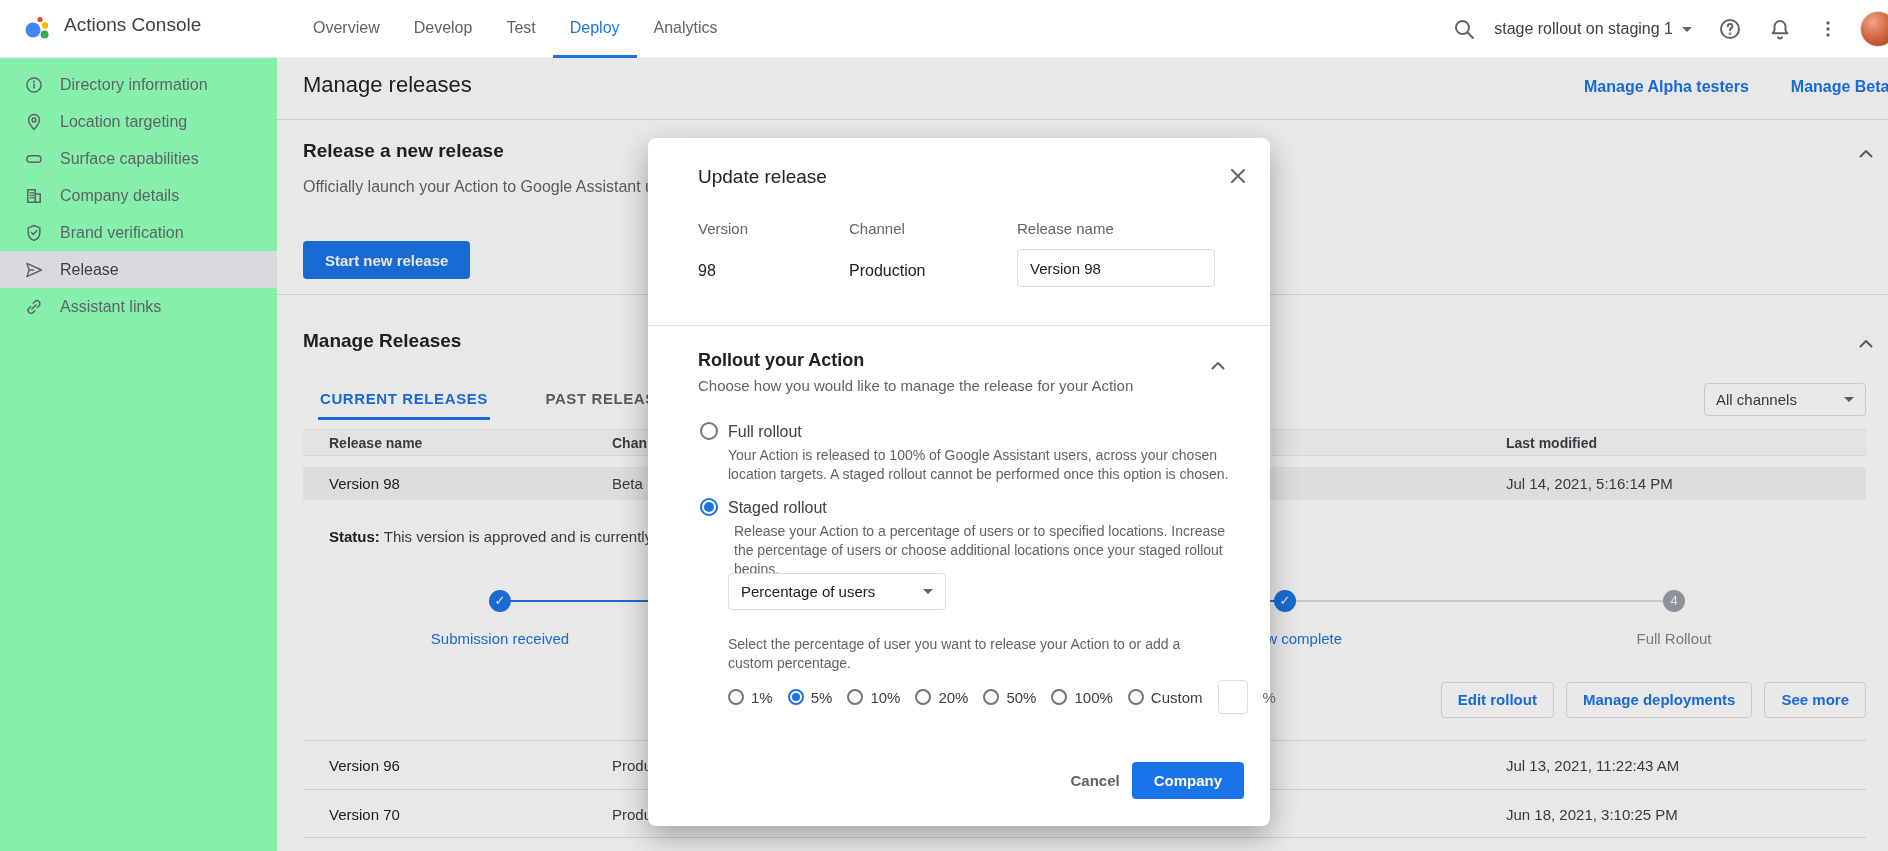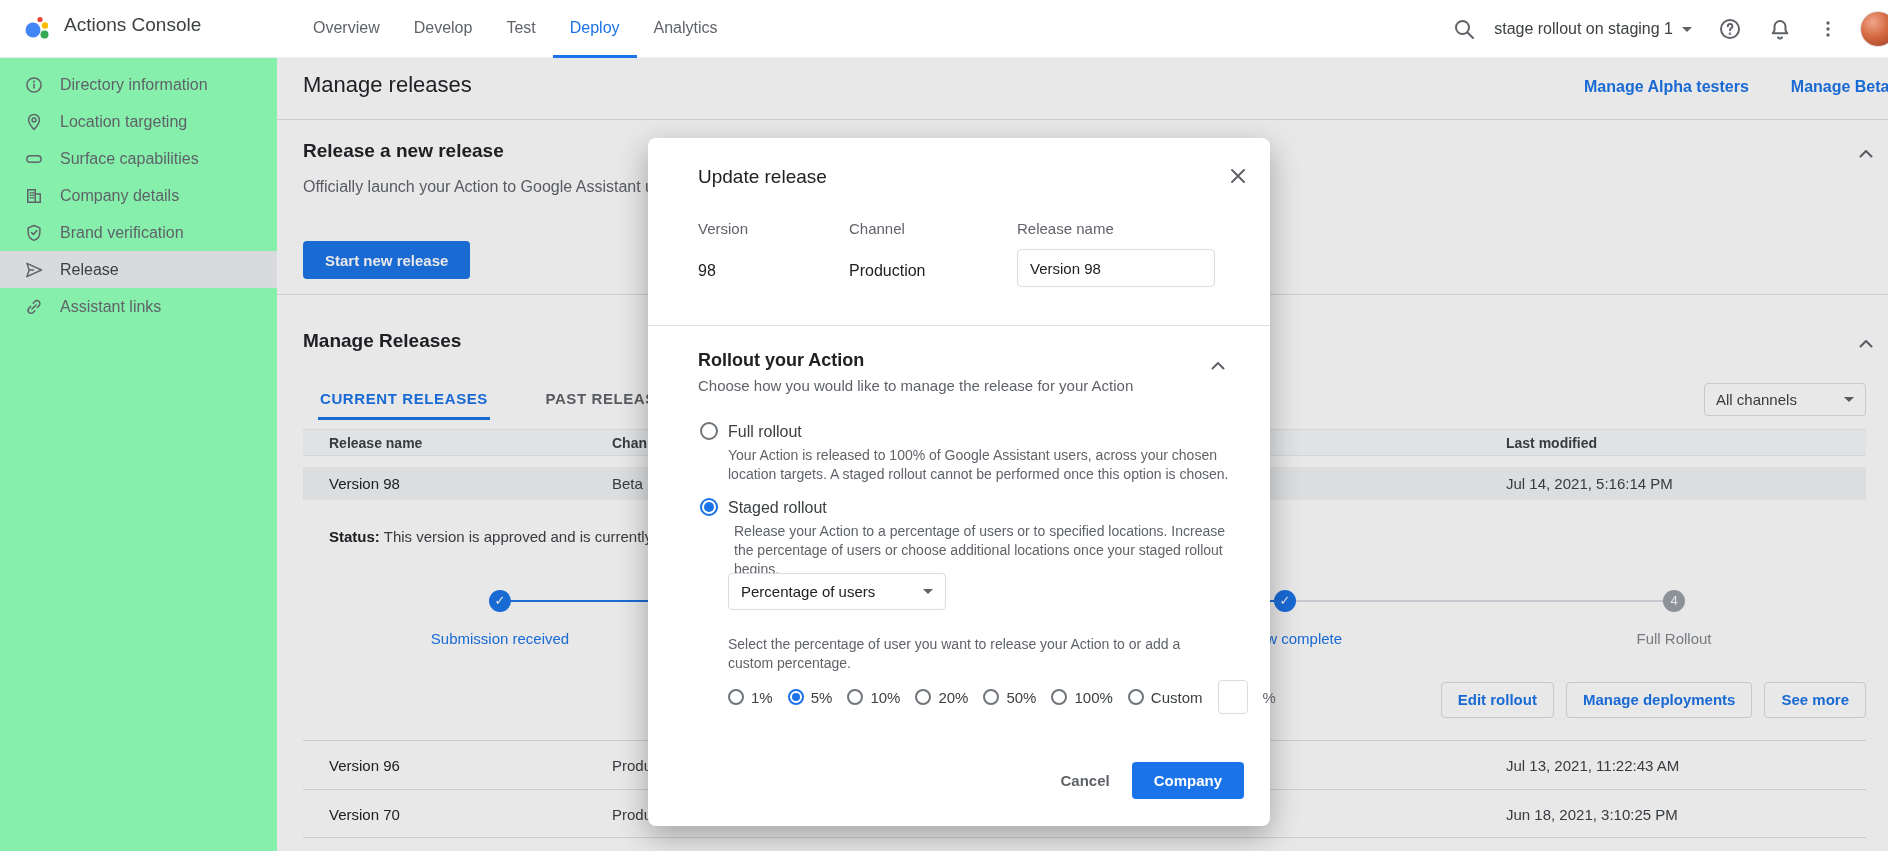--- a/index.html
+++ b/index.html
@@ -127,21 +127,21 @@
     border:1px solid #dadce0;border-radius:4px;display:flex;align-items:center;padding:0 12px;
     font-size:15px;color:#202124;cursor:pointer;}
   .method-select .caret{margin-left:auto;}
   .percent-hint{position:absolute;left:80px;top:497px;width:500px;font-size:14px;line-height:19px;color:#5f6368;}
   .percent-row{position:absolute;left:80px;top:542px;height:34px;display:flex;align-items:center;gap:15px;}
   .pct-item{display:flex;align-items:center;gap:7px;cursor:pointer;}
   .pct-label{font-size:15px;color:#3c4043;white-space:nowrap;}
   .custom-input{width:30px;height:34px;border:1px solid #dadce0;border-radius:4px;
     font-size:14px;text-align:center;font-family:"Liberation Sans","DejaVu Sans",sans-serif;}
   .pct-suffix{font-size:15px;color:#5f6368;}
-  .modal-footer{position:absolute;right:26px;bottom:27px;display:flex;align-items:center;gap:22px;}
+  .modal-footer{position:absolute;right:26px;bottom:27px;display:flex;align-items:center;gap:12px;}
   .cancel-btn{background:none;border:none;font-size:15px;font-weight:700;color:#5f6368;cursor:pointer;
     font-family:"Liberation Sans","DejaVu Sans",sans-serif;}
   .submit-btn{height:37px;padding:0 22px;background:#1a73e8;color:#fff;border:none;border-radius:4px;
     font-size:15px;font-weight:700;cursor:pointer;font-family:"Liberation Sans","DejaVu Sans",sans-serif;}
 </style>
 </head>
 <body>
 
 <div class="topbar">
   <div class="brand">

